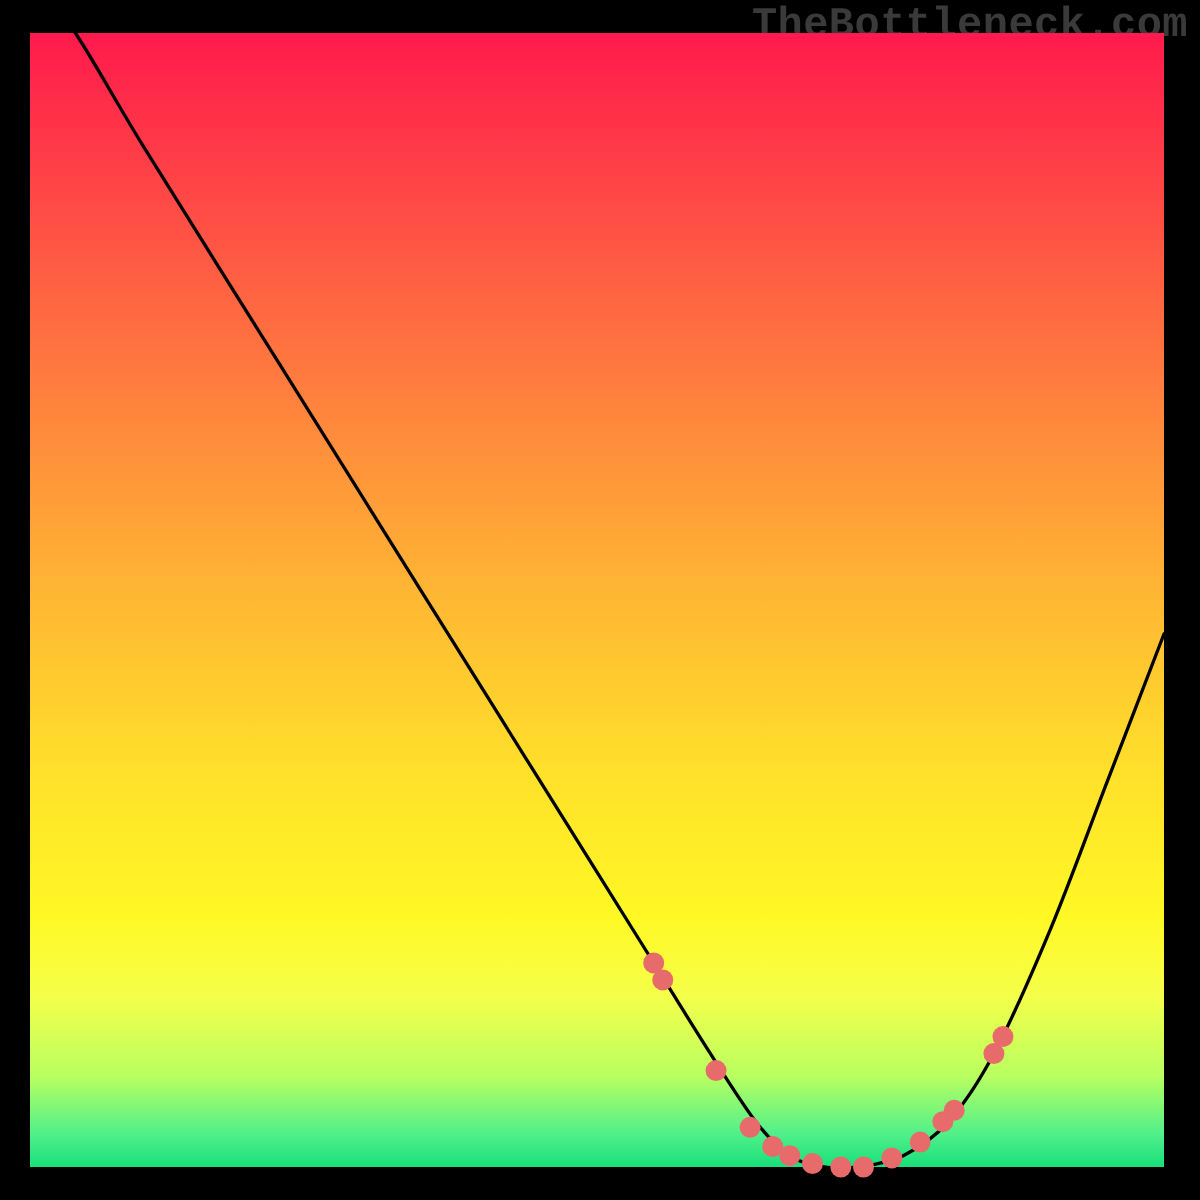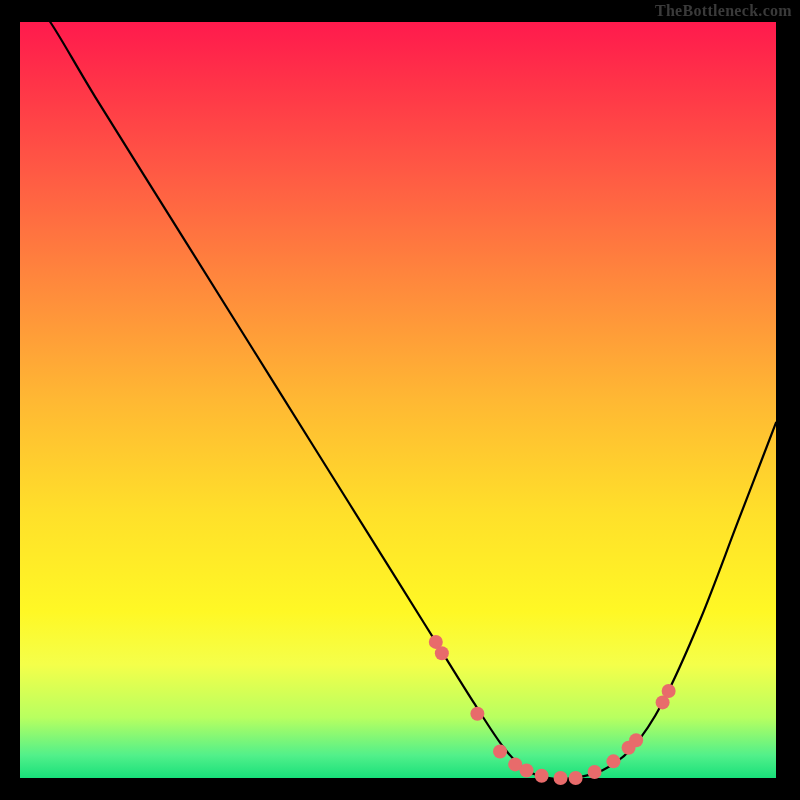--- a/index.html
+++ b/index.html
@@ -43,24 +43,24 @@
     top: 0;
     width: 756px;
     height: 756px;
     overflow: visible;
   }
   .watermark {
     position: absolute;
     top: 2px;
     right: 8px;
     color: #3a3a3a;
-    font-size: 16px;
+    font-size: 28px;
     font-weight: 600;
     letter-spacing: 0.3px;
-    font-family: Liberation Serif, serif;
+    font-family: Liberation Mono, monospace;
   }
 </style>
 </head>
 <body>
 
 <div class="watermark">TheBottleneck.com</div>
 
 <div class="frame">
   <div class="plot"></div>
   <svg class="curve" viewBox="0 0 756 756" preserveAspectRatio="none">

